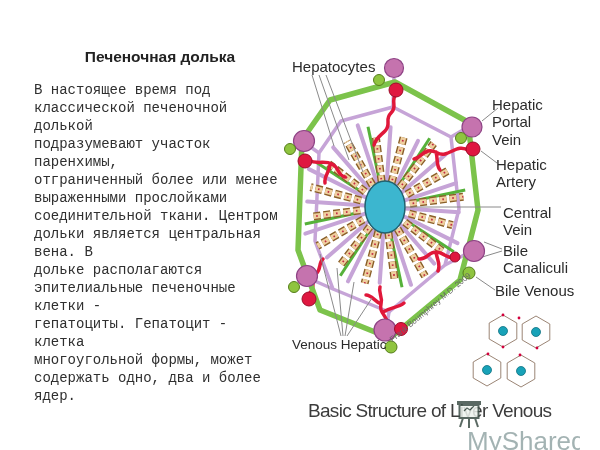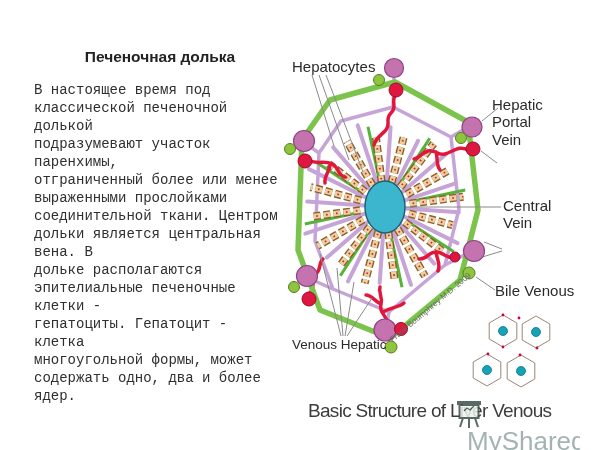--- a/index.html
+++ b/index.html
@@ -205,21 +205,23 @@
           <circle cx="488" cy="354" r="1.4"></circle>
         <circle cx="537" cy="348" r="1.4"></circle>
           <circle cx="503" cy="315" r="1.4"></circle>
       </g>
     </g>
   </svg>
 
   <div class="dlabel" style="left:292px;top:58px">Hepatocytes</div>
   <div class="dlabel" id="lbl-portal" style="left:492px;top:96px">Hepatic Portal
 Vein</div>
-  <div class="dlabel" style="left:503px;top:197px">Central Vein</div>
+  <div class="dlabel" style="left:496px;top:156px">Hepatic Artery</div>
+  <div class="dlabel" style="left:503px;top:204px">Central Vein</div>
+  <div class="dlabel" style="left:503px;top:242px">Bile Canaliculi</div>
   <div class="dlabel" style="left:495px;top:282px">Bile Venous</div>
   <div class="dlabel" id="lbl-venous" style="left:292px;top:337px">Venous Hepatic</div>
 
   <div id="credit">Frank Boumphrey M.D. 2009</div>
   <div id="caption">Basic Structure of Liver Venous</div>
 
   <div id="watermark">
     <svg id="wm-icon" width="28" height="34" viewBox="0 0 28 34" style="opacity:0.85">
       <rect x="1" y="2" width="24" height="4" fill="#3e5048"></rect>
       <rect x="3.5" y="6" width="19" height="13" fill="#eef3ee" stroke="#3e5048" stroke-width="2"></rect>

